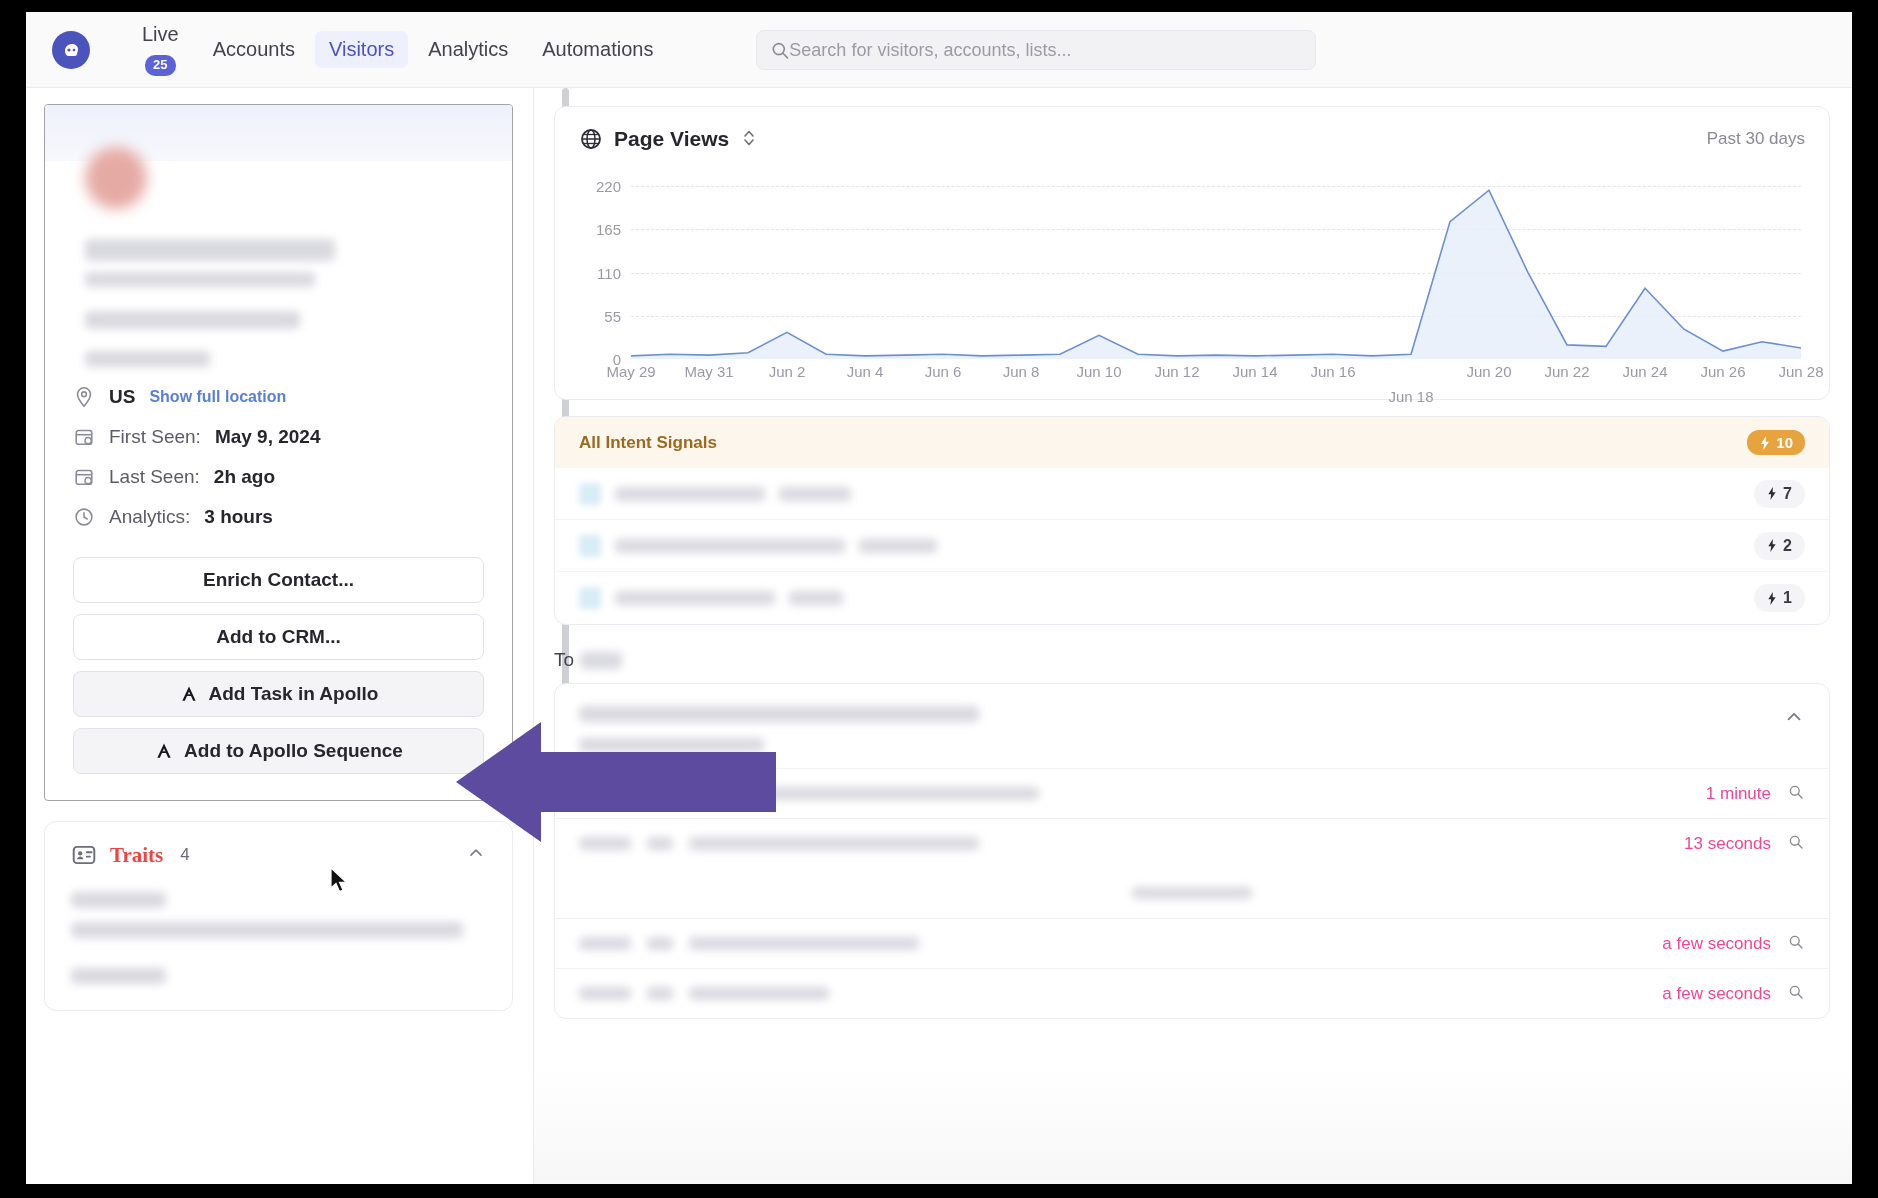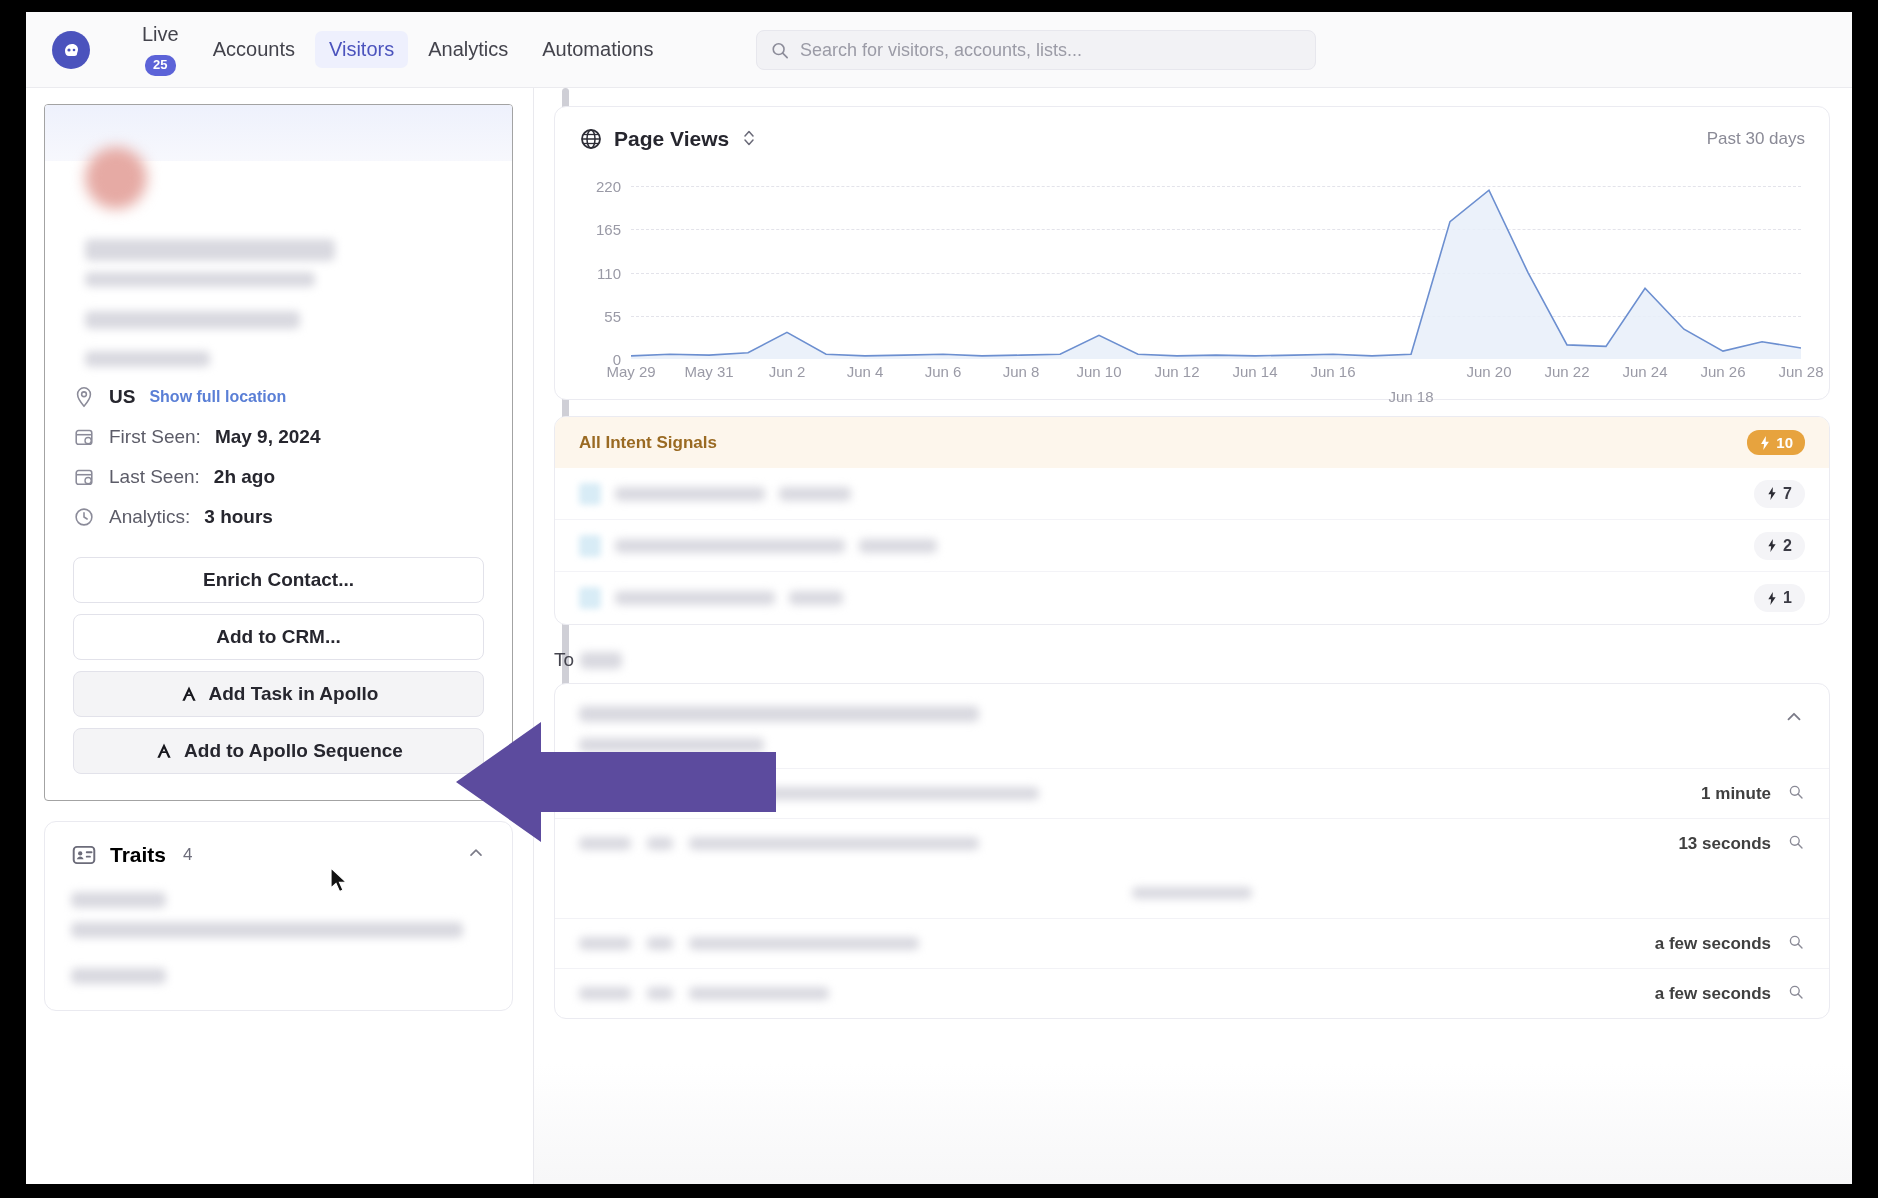--- a/index.html
+++ b/index.html
@@ -51,21 +51,21 @@
     line-height: 1.25;
   }
   .searchwrap {
     position: absolute;
     left: 730px; top: 18px;
     width: 560px; height: 40px;
     background: #f2f2f5;
     border: 1px solid #e7e7ed;
     border-radius: 8px;
     display: flex; align-items: center;
-    padding: 0 14px; gap: 11px;
+    padding: 0 14px; 
   }
   .searchwrap input {
     border: none; background: transparent; outline: none;
     font-size: 18px; color: #5a5a66; width: 100%;
     font-family: "Liberation Sans", sans-serif;
   }
   .searchwrap input::placeholder { color: #9b9ba6; }
 
   
   .body { display: flex; height: calc(100% - 76px); position: relative; }
@@ -120,21 +120,21 @@
 
   .traits-card {
     margin-top: 20px;
     border: 1px solid #eaeaf0; border-radius: 12px;
     background: #fff; overflow: hidden;
   }
   .traits-head {
     display: flex; align-items: center; gap: 13px;
     padding: 20px 26px 14px 26px;
   }
-  .traits-title { font-size: 21px; font-weight: bold; color: #000000; }
+  .traits-title { font-size: 21px; font-weight: bold; color: #ef4444; font-family: Liberation Serif, serif; }
   .traits-count { font-size: 17px; color: #6c6c7a; margin-left: 4px; }
   .chev-up { margin-left: auto; color: #7b7b88; }
   .traits-body { padding: 0 26px 26px 26px; }
 
   
   .rightcol { flex: 1; padding: 18px 22px 0 20px; overflow: hidden; position: relative; }
 
   .card {
     border: 1px solid #ebebf1; border-radius: 12px;
     background: #fff;
@@ -196,21 +196,21 @@
   }
 
   .todo-label { margin-top: 24px; font-size: 19px; color: #44444e; display:flex; align-items:center; gap:6px;}
   .activity-card { margin-top: 12px; }
   .act-head { display: flex; align-items: flex-start; padding: 22px 24px 16px 24px; }
   .act-row {
     display: flex; align-items: center;
     padding: 0 24px; height: 50px; gap: 16px;
     border-top: 1px solid #f2f2f6;
   }
-  .act-dur { margin-left: auto; font-size: 17px; color: #404040; font-weight: bold; }
+  .act-dur { margin-left: auto; font-size: 17px; color: #ec4899; }
   .mag { color: #8a8a96; width: 18px; text-align: center; }
 
   
   .scroll-strip {
     position: absolute; left: 536px; top: 0; width: 7px; height: 660px;
     background: #cfcfd6; border-radius: 4px;
   }
 
   
   .arrow {

